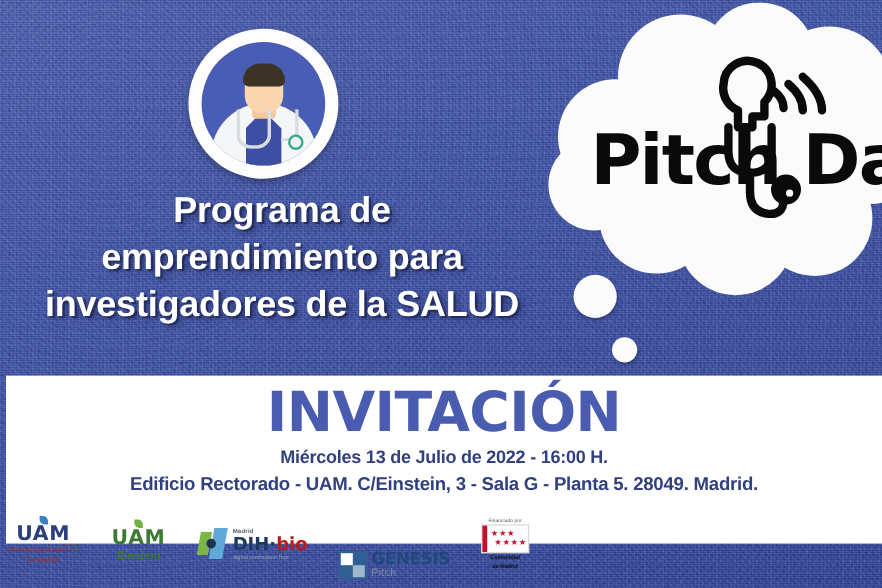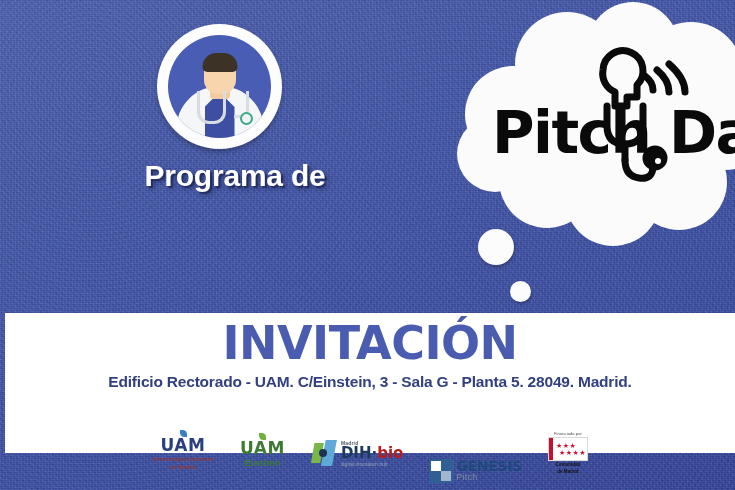--- a/index.html
+++ b/index.html
@@ -111,21 +111,21 @@
   }
   .eventline{
     text-align:center;color:#32407f;font-weight:bold;
     font-size:15px;line-height:1.45;letter-spacing:-0.2px;margin-top:4px;
   }
   .eventline .l2{font-size:15.5px;}
 
   
   .logos{
     position:absolute;left:0;right:0;top:120px;height:40px;
-    display:flex;align-items:center;justify-content:center;gap:26px;
+    display:flex;align-items:center;justify-content:flex-start;gap:26px;
   }
   .logo{display:flex;flex-direction:column;align-items:center;justify-content:center;}
 
   .uam-mark{font-family:"DejaVu Sans",sans-serif;font-weight:bold;font-size:17px;letter-spacing:.5px;position:relative;}
   .uam-mark .tick{
     position:absolute;left:19px;top:-5px;width:7px;height:7px;border-radius:0 60% 0 60%;
   }
   .uam1 .uam-mark{color:#2b3f7e;}
   .uam1 .tick{background:#3b7fc4;}
   .uam1 .sub{color:#8d3a3a;font-size:5.5px;font-weight:bold;line-height:1.35;text-align:center;margin-top:1px;letter-spacing:.1px;}
@@ -174,20 +174,22 @@
       <div class="doc-head"></div>
       <div class="doc-hair"></div>
       <div class="steth"></div>
       <div class="steth-r"></div>
       <div class="steth-bell"></div>
     </div>
   </div>
 
   <div class="headline">
     <div>Programa de</div>
+    <div>emprendimiento para</div>
+    <div>investigadores de la SALUD</div>
   </div>
 
   <div class="bubble-wrap">
     <svg width="300" height="250" viewBox="0 0 300 250" xmlns="http://www.w3.org/2000/svg">
       <g fill="#fbfbfb">
         <circle cx="112" cy="62" r="52"></circle>
         <circle cx="178" cy="46" r="46"></circle>
         <circle cx="236" cy="72" r="52"></circle>
         <circle cx="270" cy="120" r="48"></circle>
         <circle cx="58" cy="112" r="48"></circle>
@@ -213,20 +215,21 @@
   </svg>
 
   <div class="pitch-text">Pitch Day</div>
 
   <div class="dot-big"></div>
   <div class="dot-small"></div>
 
   <div class="panel">
     <div class="invitacion">INVITACIÓN</div>
     <div class="eventline">
+      <div>Miércoles 13 de Julio de 2022 - 16:00 H.</div>
       <div class="l2">Edificio Rectorado - UAM. C/Einstein, 3 - Sala G - Planta 5. 28049. Madrid.</div>
     </div>
 
     <div class="logos">
 
       <div class="logo uam1">
         <div class="uam-mark">UAM<span class="tick"></span></div>
         <div class="sub">Universidad Autónoma</div>
         <div class="sub">de Madrid</div>
       </div>

